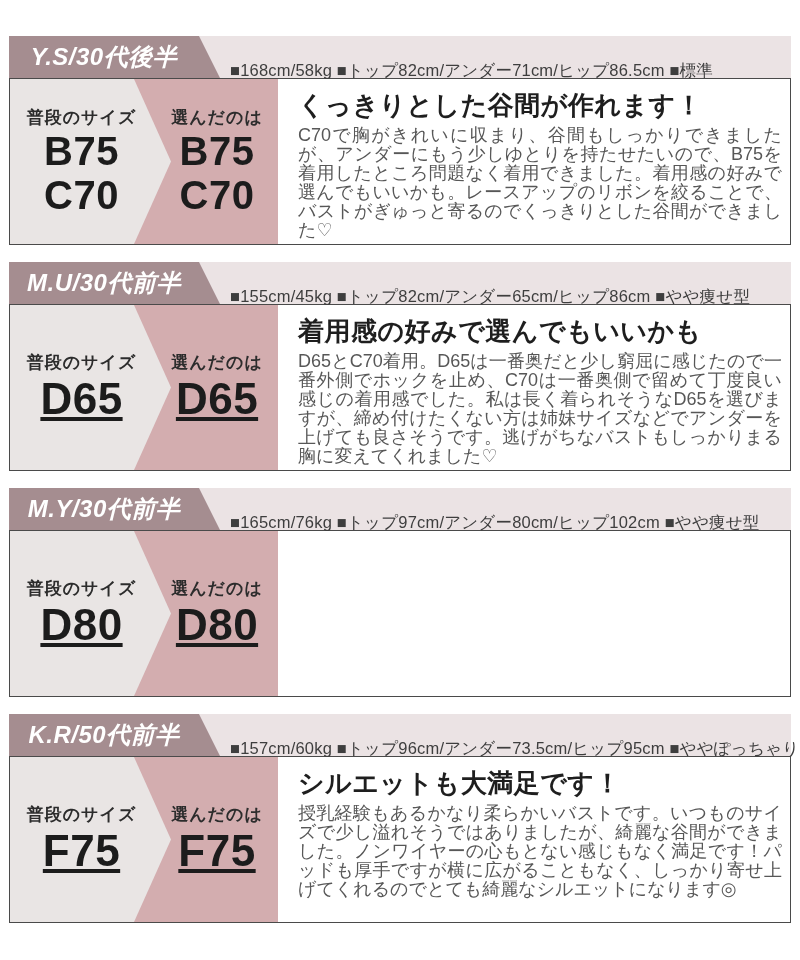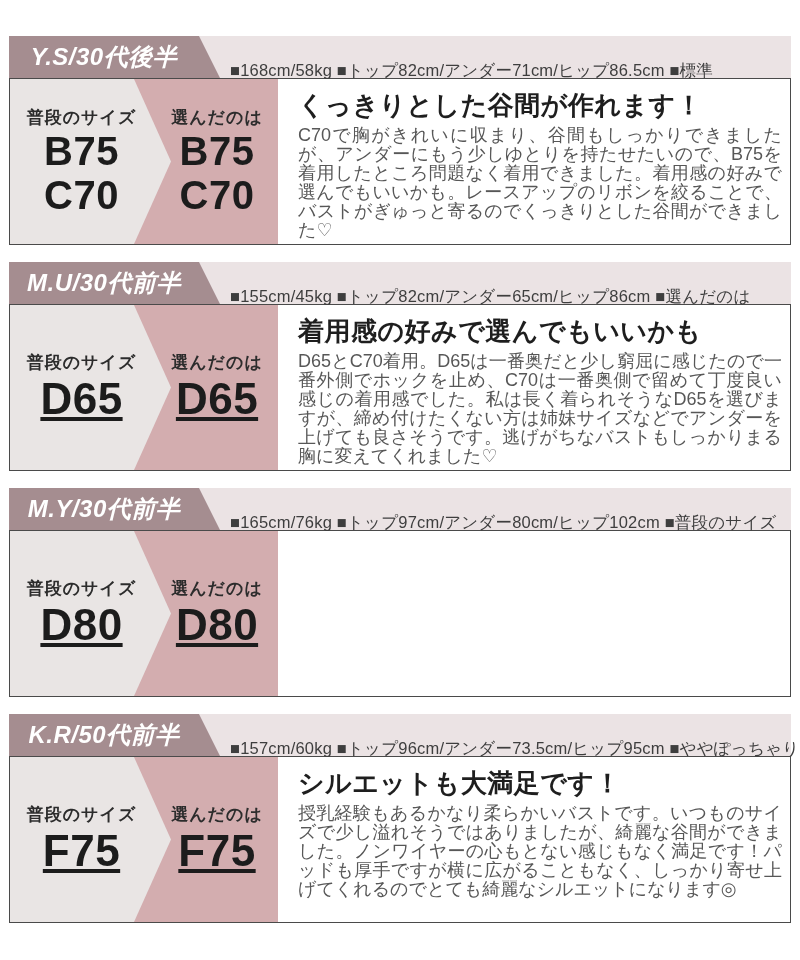--- a/index.html
+++ b/index.html
@@ -103,21 +103,21 @@
         <div class="review-body">C70で胸がきれいに収まり、谷間もしっかりできましたが、アンダーにもう少しゆとりを持たせたいので、B75を着用したところ問題なく着用できました。着用感の好みで選んでもいいかも。レースアップのリボンを絞ることで、バストがぎゅっと寄るのでくっきりとした谷間ができました♡</div>
       </div>
     </div>
   </section>
 
   <section class="review-card">
     <div class="card-header">
       <div class="name-tag">
         <span>M.U/30代前半</span>
       </div>
-      <div class="stats">■155cm/45kg ■トップ82cm/アンダー65cm/ヒップ86cm ■選んだのは</div>
+      <div class="stats">■155cm/45kg ■トップ82cm/アンダー65cm/ヒップ86cm ■やや痩せ型</div>
     </div>
     <div class="card-body">
       <div class="size-panel">
         <div class="size-col usual-col">
           <div class="size-label">普段のサイズ</div>
           <div class="size-value single">D65</div>
         </div>
         <div class="size-col chosen-col">
           <div class="size-label">選んだのは</div>
           <div class="size-value single">D65</div>
@@ -128,21 +128,21 @@
         <div class="review-body">D65とC70着用。D65は一番奥だと少し窮屈に感じたので一番外側でホックを止め、C70は一番奥側で留めて丁度良い感じの着用感でした。私は長く着られそうなD65を選びますが、締め付けたくない方は姉妹サイズなどでアンダーを上げても良さそうです。逃げがちなバストもしっかりまる胸に変えてくれました♡</div>
       </div>
     </div>
   </section>
 
   <section class="review-card">
     <div class="card-header">
       <div class="name-tag">
         <span>M.Y/30代前半</span>
       </div>
-      <div class="stats">■165cm/76kg ■トップ97cm/アンダー80cm/ヒップ102cm ■普段のサイズ</div>
+      <div class="stats">■165cm/76kg ■トップ97cm/アンダー80cm/ヒップ102cm ■やや痩せ型</div>
     </div>
     <div class="card-body">
       <div class="size-panel">
         <div class="size-col usual-col">
           <div class="size-label">普段のサイズ</div>
           <div class="size-value single">D80</div>
         </div>
         <div class="size-col chosen-col">
           <div class="size-label">選んだのは</div>
           <div class="size-value single">D80</div>

